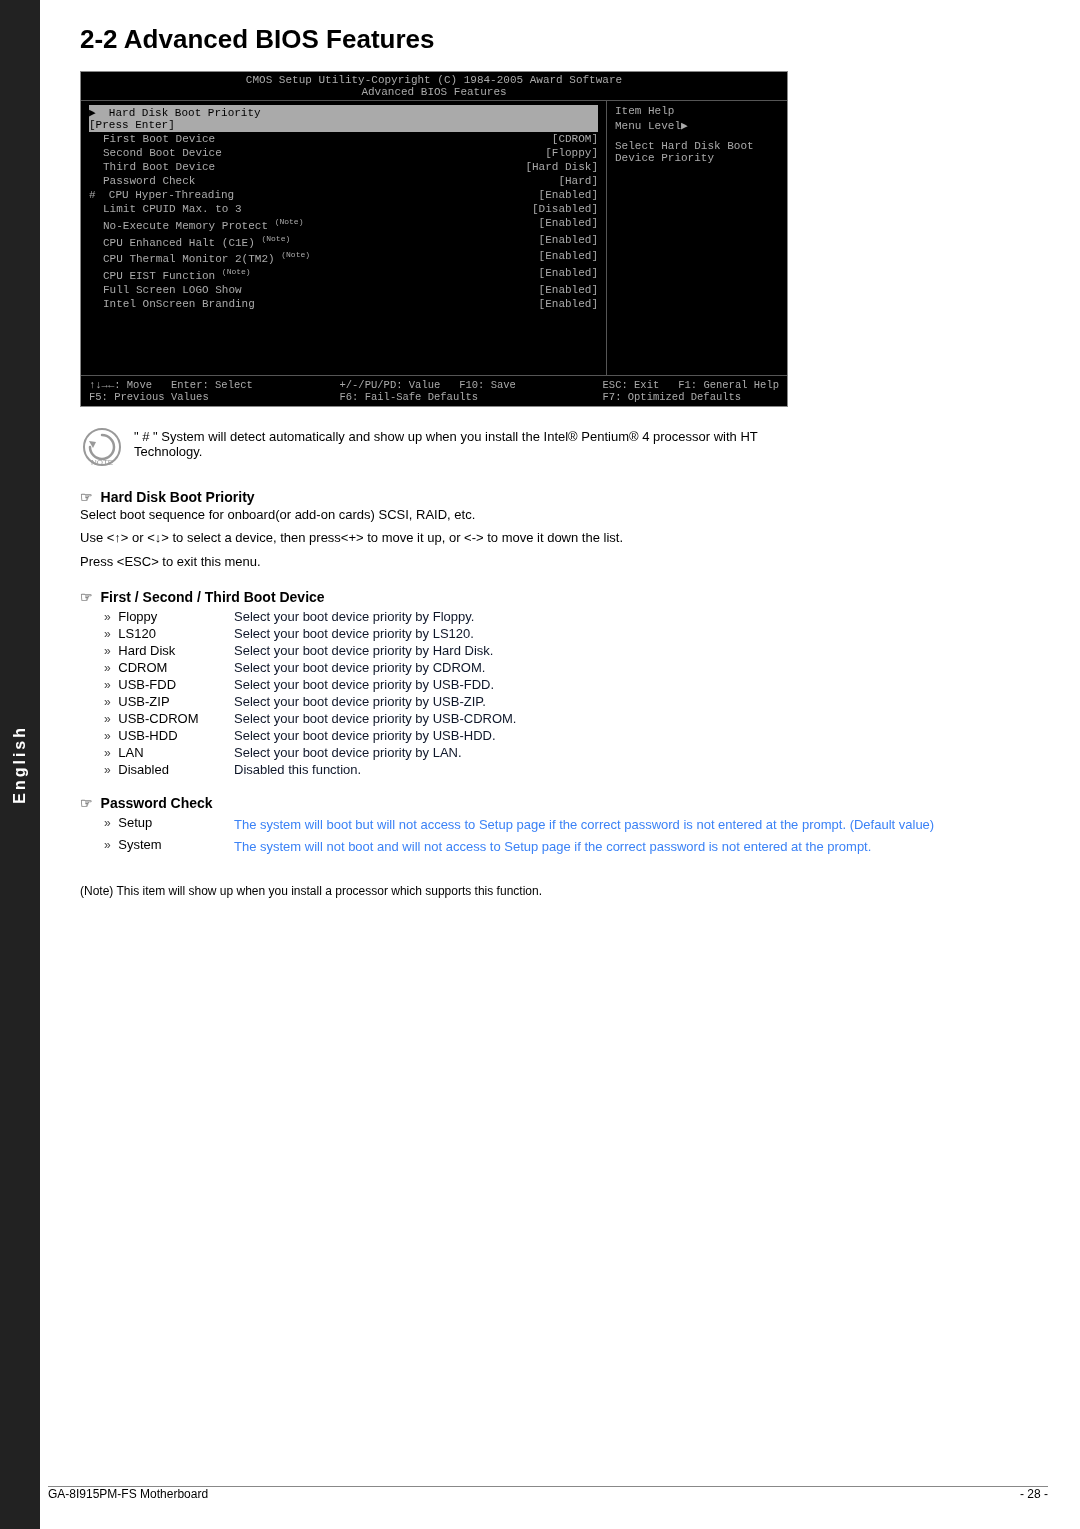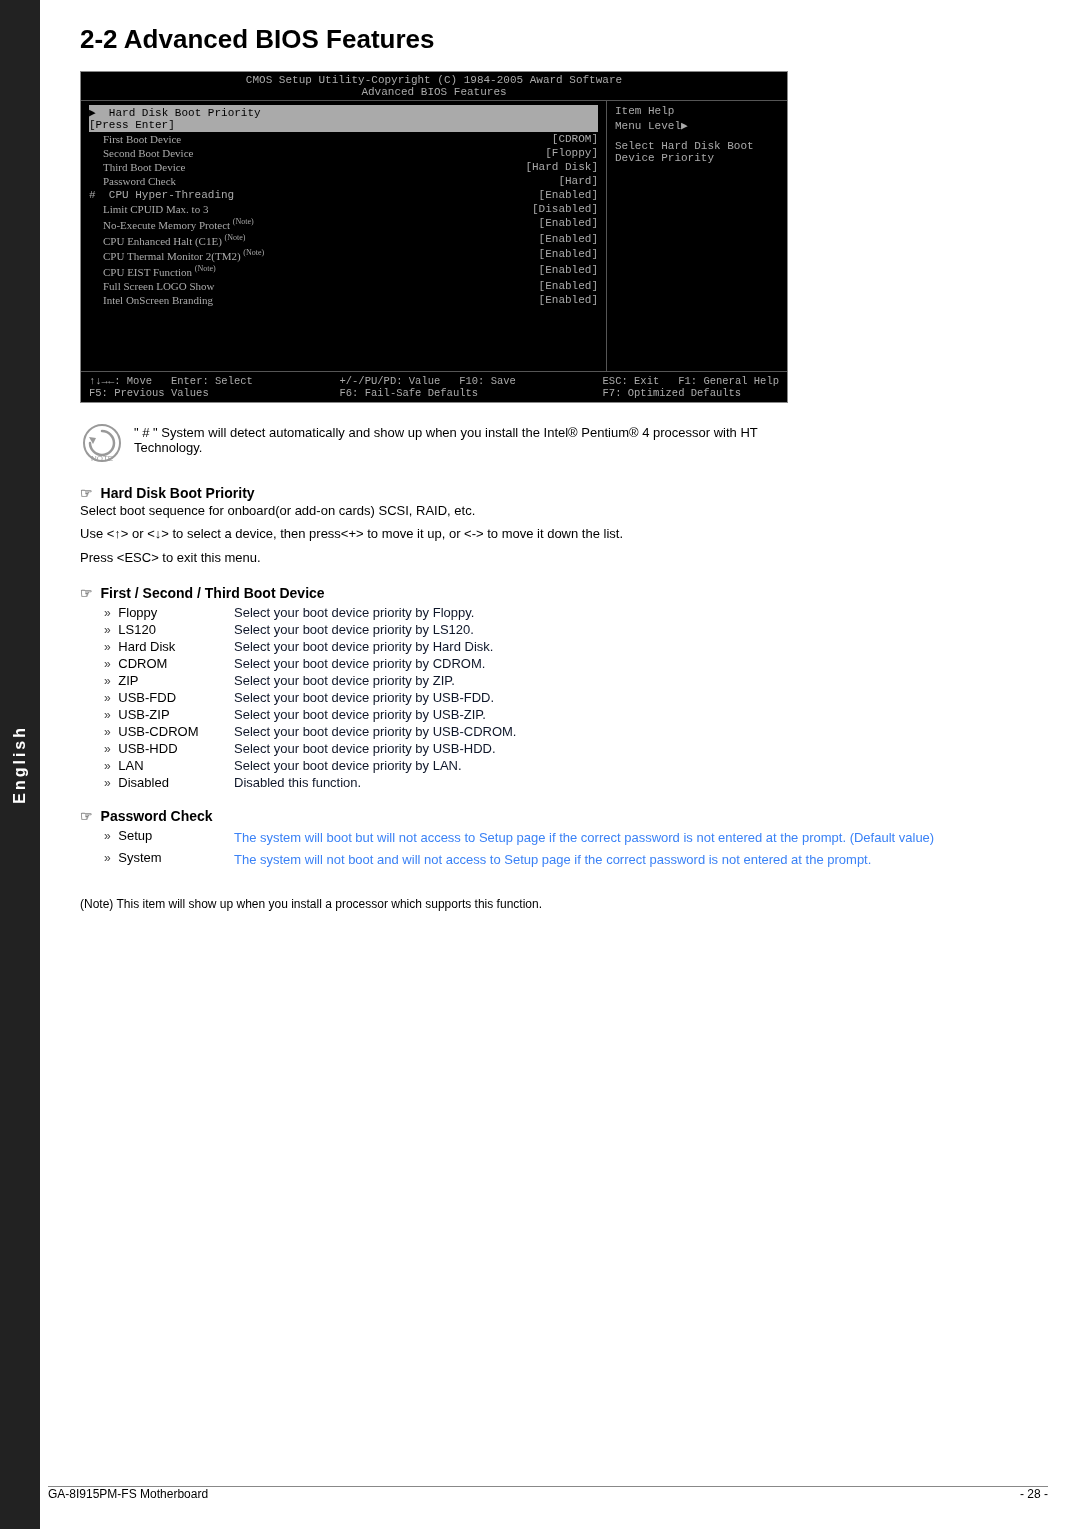--- a/index.html
+++ b/index.html
@@ -101,21 +101,20 @@
       color: #000;
     }
     .bios-label {
       color: #aaa;
     }
     .bios-value {
       color: #aaa;
     }
     .bios-label-indent1 {
       padding-left: 14px;
-      font-family: Liberation Serif, serif;
     }
     .bios-footer {
       border-top: 1px solid #555;
       padding: 3px 8px;
       display: flex;
       flex-direction: row;
       justify-content: space-between;
       color: #aaa;
       font-size: 10.5px;
     }
@@ -382,24 +381,20 @@
       </div>
       <div class="sub-item-row">
         <span class="sub-item-label"><span class="sub-item-arrow">»</span> Hard Disk</span>
         <span class="sub-item-desc">Select your boot device priority by Hard Disk.</span>
       </div>
       <div class="sub-item-row">
         <span class="sub-item-label"><span class="sub-item-arrow">»</span> CDROM</span>
         <span class="sub-item-desc">Select your boot device priority by CDROM.</span>
       </div>
       <div class="sub-item-row">
-        <span class="sub-item-label"><span class="sub-item-arrow">»</span> ZIP</span>
-        <span class="sub-item-desc">Select your boot device priority by ZIP.</span>
-      </div>
-      <div class="sub-item-row">
         <span class="sub-item-label"><span class="sub-item-arrow">»</span> USB-FDD</span>
         <span class="sub-item-desc">Select your boot device priority by USB-FDD.</span>
       </div>
       <div class="sub-item-row">
         <span class="sub-item-label"><span class="sub-item-arrow">»</span> USB-ZIP</span>
         <span class="sub-item-desc">Select your boot device priority by USB-ZIP.</span>
       </div>
       <div class="sub-item-row">
         <span class="sub-item-label"><span class="sub-item-arrow">»</span> USB-CDROM</span>
         <span class="sub-item-desc">Select your boot device priority by USB-CDROM.</span>

